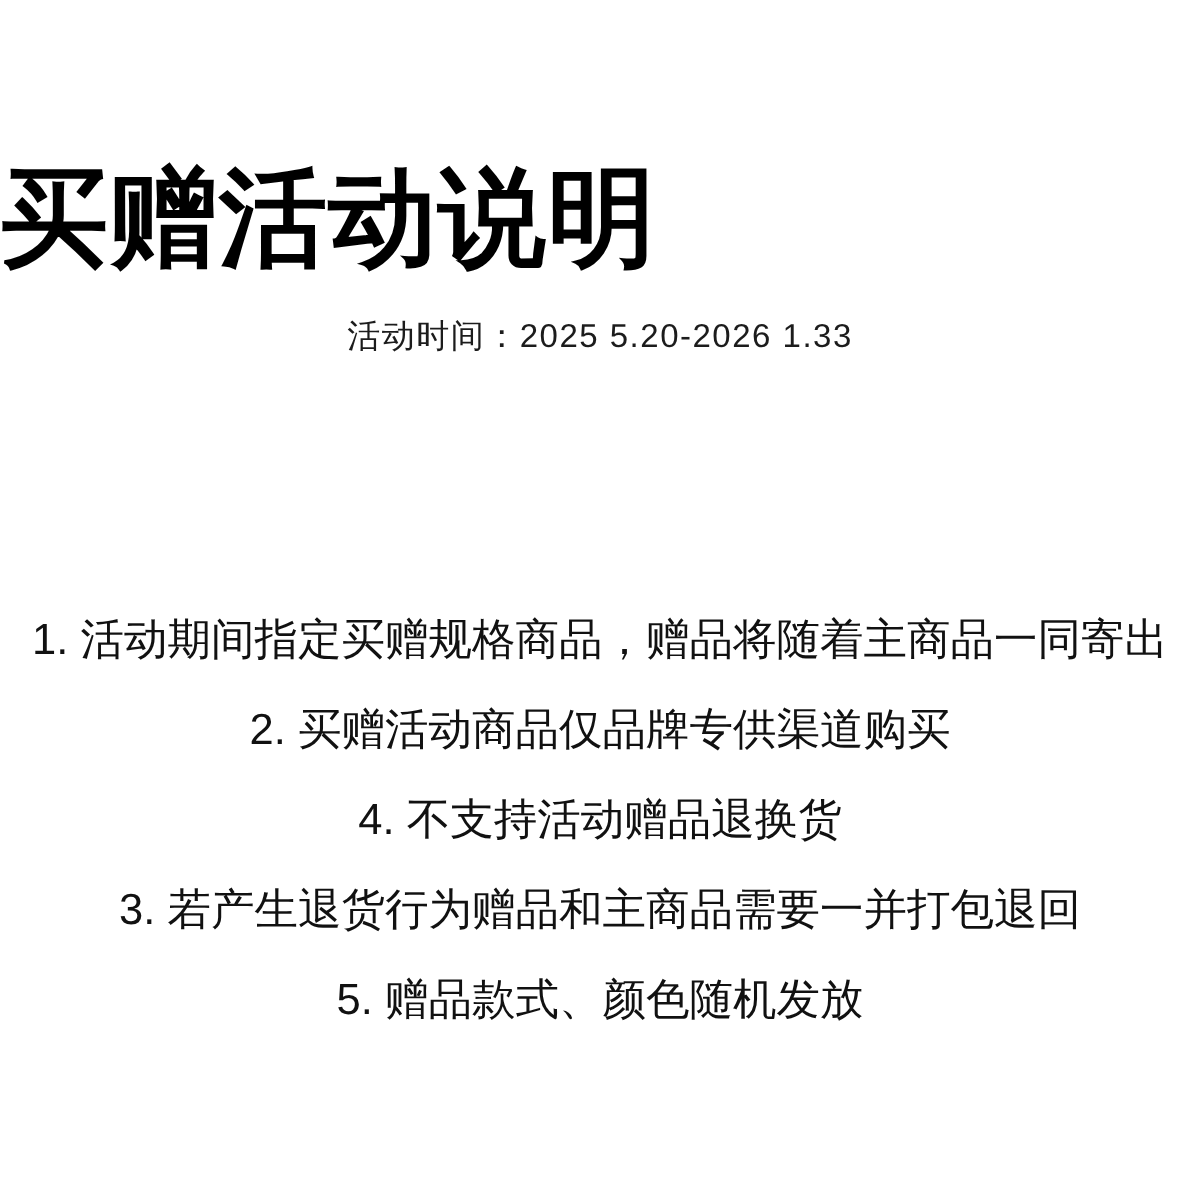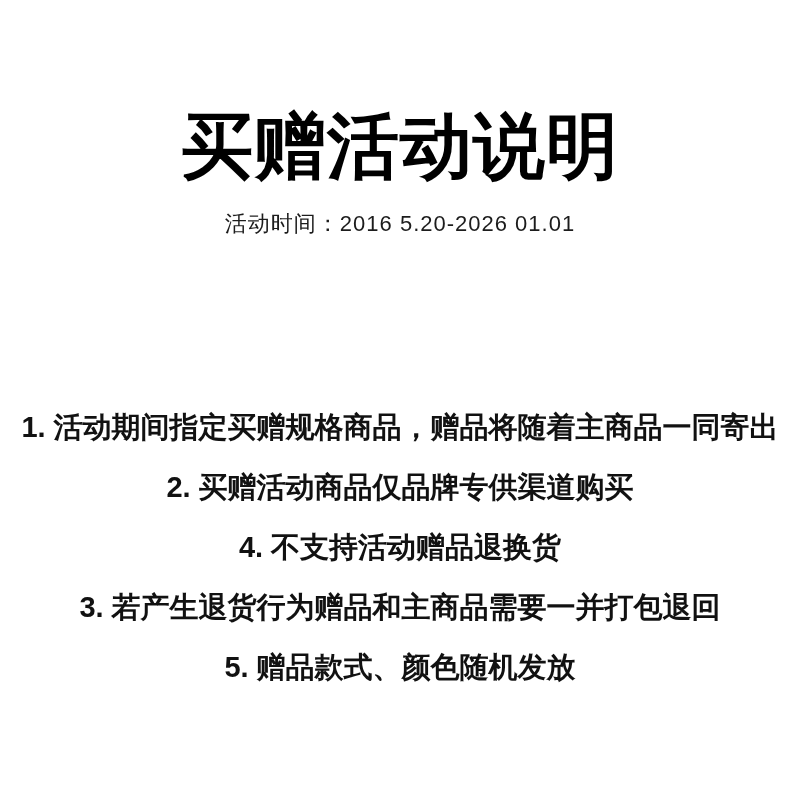--- a/index.html
+++ b/index.html
@@ -15,21 +15,20 @@
     overflow: hidden;
     font-family: "Liberation Sans", sans-serif;
     color: #111111;
   }
   .title {
     position: absolute;
     top: 110px;
     left: 0;
     width: 100%;
     margin: 0;
-    text-align: center;
     font-size: 72px;
     font-weight: 900;
     line-height: 1;
     letter-spacing: 1px;
     color: #000000;
     white-space: nowrap;
   }
   .subtitle {
     position: absolute;
     top: 209px;
@@ -61,33 +60,33 @@
     top: 397px;
     left: 0;
     width: 100%;
     margin: 0;
     padding: 0;
     list-style: none;
     text-align: center;
   }
   .rules li {
     font-size: 29px;
-    font-weight: 700;
+    font-weight: 400;
     line-height: 60px;
     color: #111111;
     white-space: nowrap;
   }
 </style>
 </head>
 <body>
 
 <div class="page">
   <h1 class="title">买赠活动说明</h1>
 
-  <p class="subtitle">活动时间：2016 5.20-2026 01.01</p>
+  <p class="subtitle">活动时间：2025 5.20-2026 1.33</p>
 
 
   <ol class="rules">
     <li>1. 活动期间指定买赠规格商品，赠品将随着主商品一同寄出</li>
     <li>2. 买赠活动商品仅品牌专供渠道购买</li>
     <li>4. 不支持活动赠品退换货</li>
     <li>3. 若产生退货行为赠品和主商品需要一并打包退回</li>
     <li>5. 赠品款式、颜色随机发放</li>
   </ol>
 </div>

